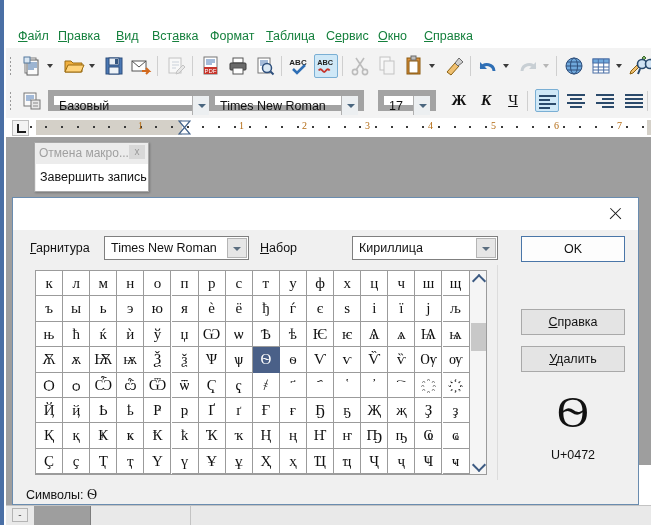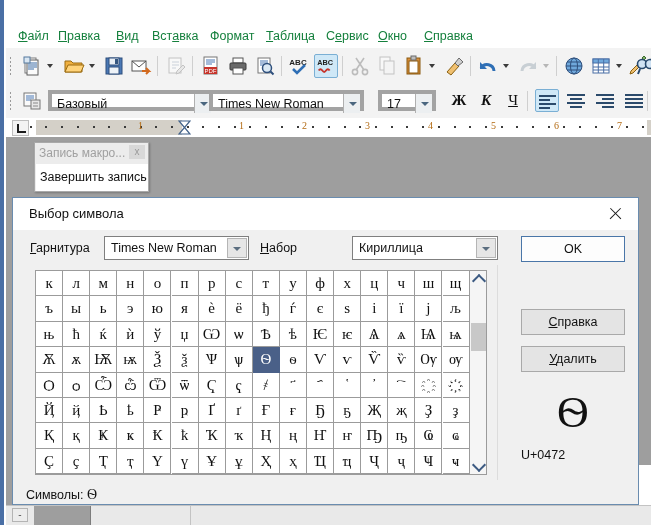--- a/index.html
+++ b/index.html
@@ -28,21 +28,21 @@
   .grip{position:absolute;top:8px;width:3px;height:20px;
         background-image:radial-gradient(#9a9a9a 40%,transparent 41%);
         background-size:3px 4px;}
 
   .tb-btn{position:absolute;top:6px;width:24px;height:24px;border-radius:2px;}
   .tb-btn.sel{background:#cfe8f7;border:1px solid #7aafd4;box-sizing:border-box;}
   .tb-sep{position:absolute;top:8px;width:1px;height:20px;background:#cfcfcf;}
   .tb-arrow{position:absolute;top:16px;width:0;height:0;border-left:3.5px solid transparent;border-right:3.5px solid transparent;border-top:4px solid #3b3b3b;}
   .tb-arrow.dis{border-top-color:#b6b6b6;}
 
-  .combo{position:absolute;top:6px;height:21px;background:#fff;border:4px solid #a3a3a3;box-sizing:border-box;}
+  .combo{position:absolute;top:6px;height:21px;background:#fff;border:6px solid #a3a3a3;box-sizing:border-box;}
   .combo .val{position:absolute;left:5px;top:3px;font-size:12.5px;color:#111;white-space:nowrap;overflow:hidden;}
   .combo .drop{position:absolute;right:0;top:0;width:17px;height:19px;background:#eceff1;border-left:1px solid #b0b0b0;box-sizing:border-box;}
   .combo .drop:after{content:"";position:absolute;left:5px;top:8px;width:0;height:0;
     border-left:4px solid transparent;border-right:4px solid transparent;border-top:4px solid #4a667f;}
 
   .fmt-btn{position:absolute;top:5px;width:24px;height:23px;text-align:center;line-height:23px;font-size:15px;color:#111;}
   .fmt-btn.bold{font-weight:bold;font-family:"Liberation Serif",serif;}
   .fmt-btn.ital{font-style:italic;font-weight:bold;font-family:"Liberation Serif",serif;}
   .fmt-btn.und{text-decoration:underline;font-family:"Liberation Serif",serif;}
   .align-btn{position:absolute;top:5px;width:24px;height:23px;border-radius:2px;}
@@ -101,21 +101,21 @@
   .vs-thumb{position:absolute;left:1px;width:15px;background:#c8c8c8;}
 
   
   .dbtn{position:absolute;width:104px;height:26px;background:#e4e4e4;border:1px solid #a9a9a9;box-sizing:border-box;
         text-align:center;line-height:25px;font-size:12.5px;color:#111;}
   .dbtn.primary{background:#fdfdfd;border:1px solid #4a76a8;}
   .dbtn u{text-decoration:underline;}
 
   .preview-char{position:absolute;left:512px;top:385px;width:104px;height:50px;text-align:center;
         font-family:"Liberation Serif","DejaVu Serif",serif;font-size:44px;line-height:50px;color:#111;}
-  .ucode{position:absolute;left:512px;top:445px;width:104px;text-align:left;font-size:12.5px;color:#111;}
+  .ucode{position:absolute;left:512px;top:445px;width:104px;text-align:center;font-size:12.5px;color:#111;}
 
   .sym-line{position:absolute;left:26px;top:487px;font-size:12.5px;color:#111;white-space:nowrap;}
   .sym-glyph{font-family:"Liberation Serif","DejaVu Serif",serif;font-size:14px;}
 
   .dlg-sep{position:absolute;left:497px;top:265px;width:1px;height:215px;background:#dcdcdc;}
 
   
   .bottom-strip{position:absolute;left:6px;top:505px;width:645px;height:20px;background:#e9e9e9;border-top:1px solid #c3c3c3;}
   .bs-a{position:absolute;left:12px;top:508px;width:16px;height:14px;background:#ececec;border:1px solid #b4b4b4;box-sizing:border-box;text-align:center;line-height:12px;font-size:10px;color:#555;}
   .bs-b{position:absolute;left:34px;top:506px;width:56px;height:19px;background:#9e9e9e;}
@@ -439,34 +439,33 @@
           <path d="M1 1h11L6.5 7.5 12 14H1L6.5 7.5z" fill="#fff" stroke="#41618a" stroke-width="1.2"></path>
         </svg></span>
     </div>
   <div class="tabbox"></div>
 
   <div class="doc-area">
     <div class="page-white"></div>
   </div>
 
   <div class="macro-bar">
-    <span class="macro-title">Запись макро...</span>
+    <span class="macro-title">Отмена макро...</span>
     <span class="macro-close">x</span>
     <span class="macro-btn">Завершить запись</span>
   </div>
 
   <div class="bottom-strip"></div>
   <div class="bs-a">-</div>
   <div class="bs-b"></div>
   <div class="bs-c"></div>
   <div class="bs-d"></div>
 
   <div class="dialog">
     <div class="dlg-title-bar"></div>
-    <span class="dlg-title">Выбор символа</span>
     <span class="dlg-close"></span>
   </div>
 
   <span class="lbl" style="left:30px;top:241px"><u>Г</u>арнитура</span>
   <span class="dcombo" style="left:104px;top:236px;width:145px">
     <span class="val">Times New Roman</span>
     <span class="drop"></span>
   </span>
 
   <span class="lbl" style="left:260px;top:241px"><u>Н</u>абор</span>

